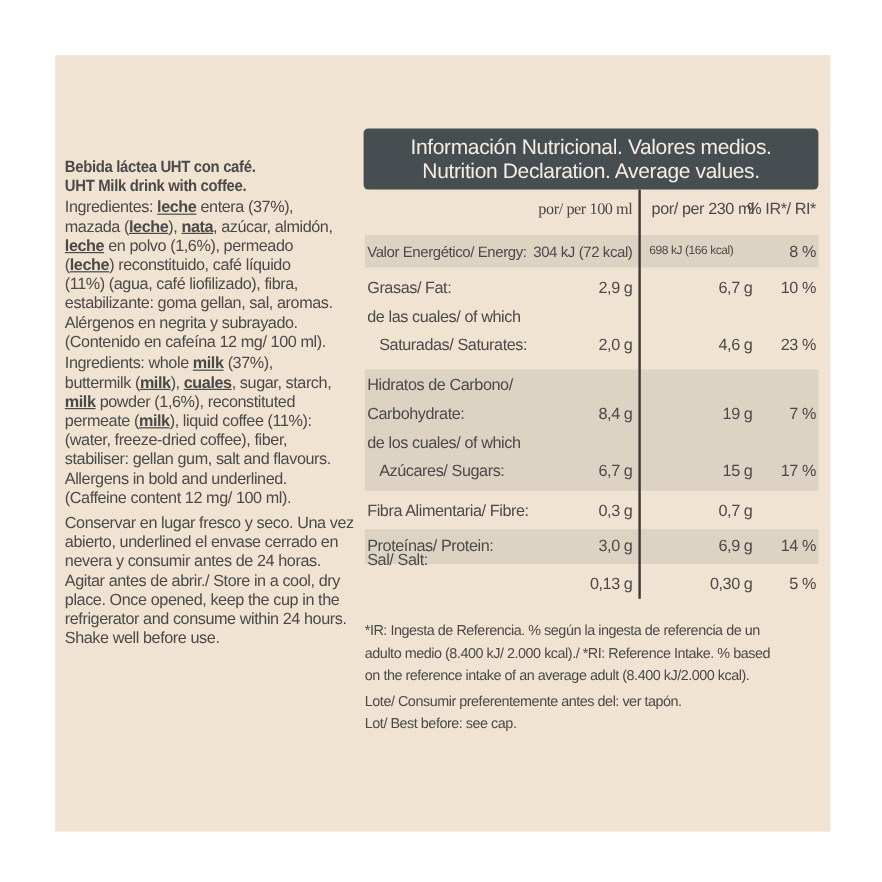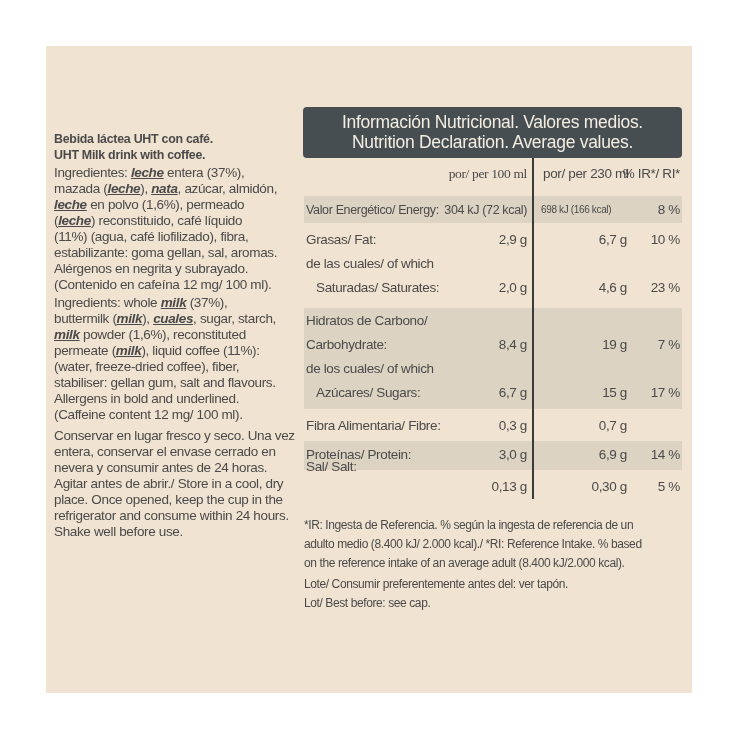--- a/index.html
+++ b/index.html
@@ -4,21 +4,21 @@
   <style>
     html, body { margin:0; padding:0; background:#ffffff; }
     body { width:735px; height:735px; position:relative; overflow:hidden;
       font-family:"Liberation Sans", sans-serif; color:#4a4a4a; }
     .panel { position:absolute; left:46px; top:46px; width:646px; height:647px; background:#f1e3d1; }
     .left { position:absolute; left:54px; top:131px; width:236px; }
     .left .title { font-weight:bold; font-size:13.5px; line-height:16px; letter-spacing:-0.3px; color:#4a4a4a; transform:scaleX(0.92); transform-origin:left; white-space:nowrap; }
     .left p { margin:0; font-size:13.5px; line-height:16px; letter-spacing:-0.35px; text-align:justify; }
     .left p.block { margin-top:2px; }
     .left p.gap { margin-top:5px; }
-    .left b { font-weight:bold; text-decoration:underline;font-style:italic; }
+    .left b { font-weight:bold; text-decoration:underline; }
     .line { white-space:nowrap; display:block; }
     .hdr { position:absolute; left:303px; top:107px; width:379px; height:51px; background:#474e52; border-radius:4px;
       color:#f3ede2; text-align:center; font-size:17.5px; line-height:20px; padding-top:5px; box-sizing:border-box; letter-spacing:-0.3px; }
     .divider { position:absolute; left:532px; top:158px; width:2px; height:341px; background:#3a3a3a; }
     .cell { position:absolute; font-size:13.5px; line-height:16px; letter-spacing:-0.35px; white-space:nowrap; }
     .r { text-align:right; }
     .shade { position:absolute; left:304px; width:378px; background:#ddd3c3; }
     .notes { position:absolute; left:304px; top:516px; width:380px; font-size:12px; line-height:19px; letter-spacing:-0.4px; white-space:nowrap; }
     .notes .sp { margin-top:2px; }
   </style>
@@ -48,21 +48,21 @@
     <span class="line"><b>milk</b><span> powder (1,6%), reconstituted</span></span>
     <span class="line"><span>permeate (</span><b>milk</b><span>), liquid coffee (11%):</span></span>
     <span class="line">(water, freeze-dried coffee), fiber,</span>
     <span class="line">stabiliser: gellan gum, salt and flavours.</span>
     <span class="line">Allergens in bold and underlined.</span>
     <span class="line">(Caffeine content 12 mg/ 100 ml).</span>
   </p>
 
   <p class="gap">
     <span class="line">Conservar en lugar fresco y seco. Una vez</span>
-    <span class="line">entera, conservar el envase cerrado en</span>
+    <span class="line">abierto, underlined el envase cerrado en</span>
     <span class="line">nevera y consumir antes de 24 horas.</span>
     <span class="line">Agitar antes de abrir./ Store in a cool, dry</span>
     <span class="line">place. Once opened, keep the cup in the</span>
     <span class="line">refrigerator and consume within 24 hours.</span>
     <span class="line">Shake well before use.</span>
   </p>
 </div>
 
 <div class="hdr">
   <div>Información Nutricional. Valores medios.</div>

